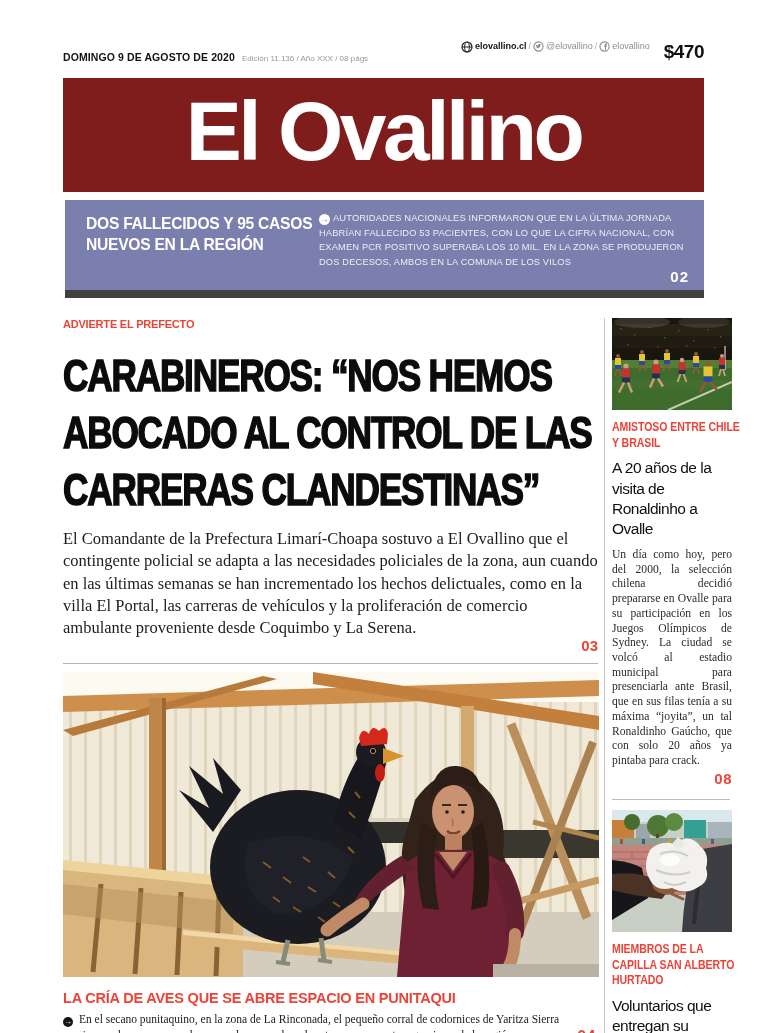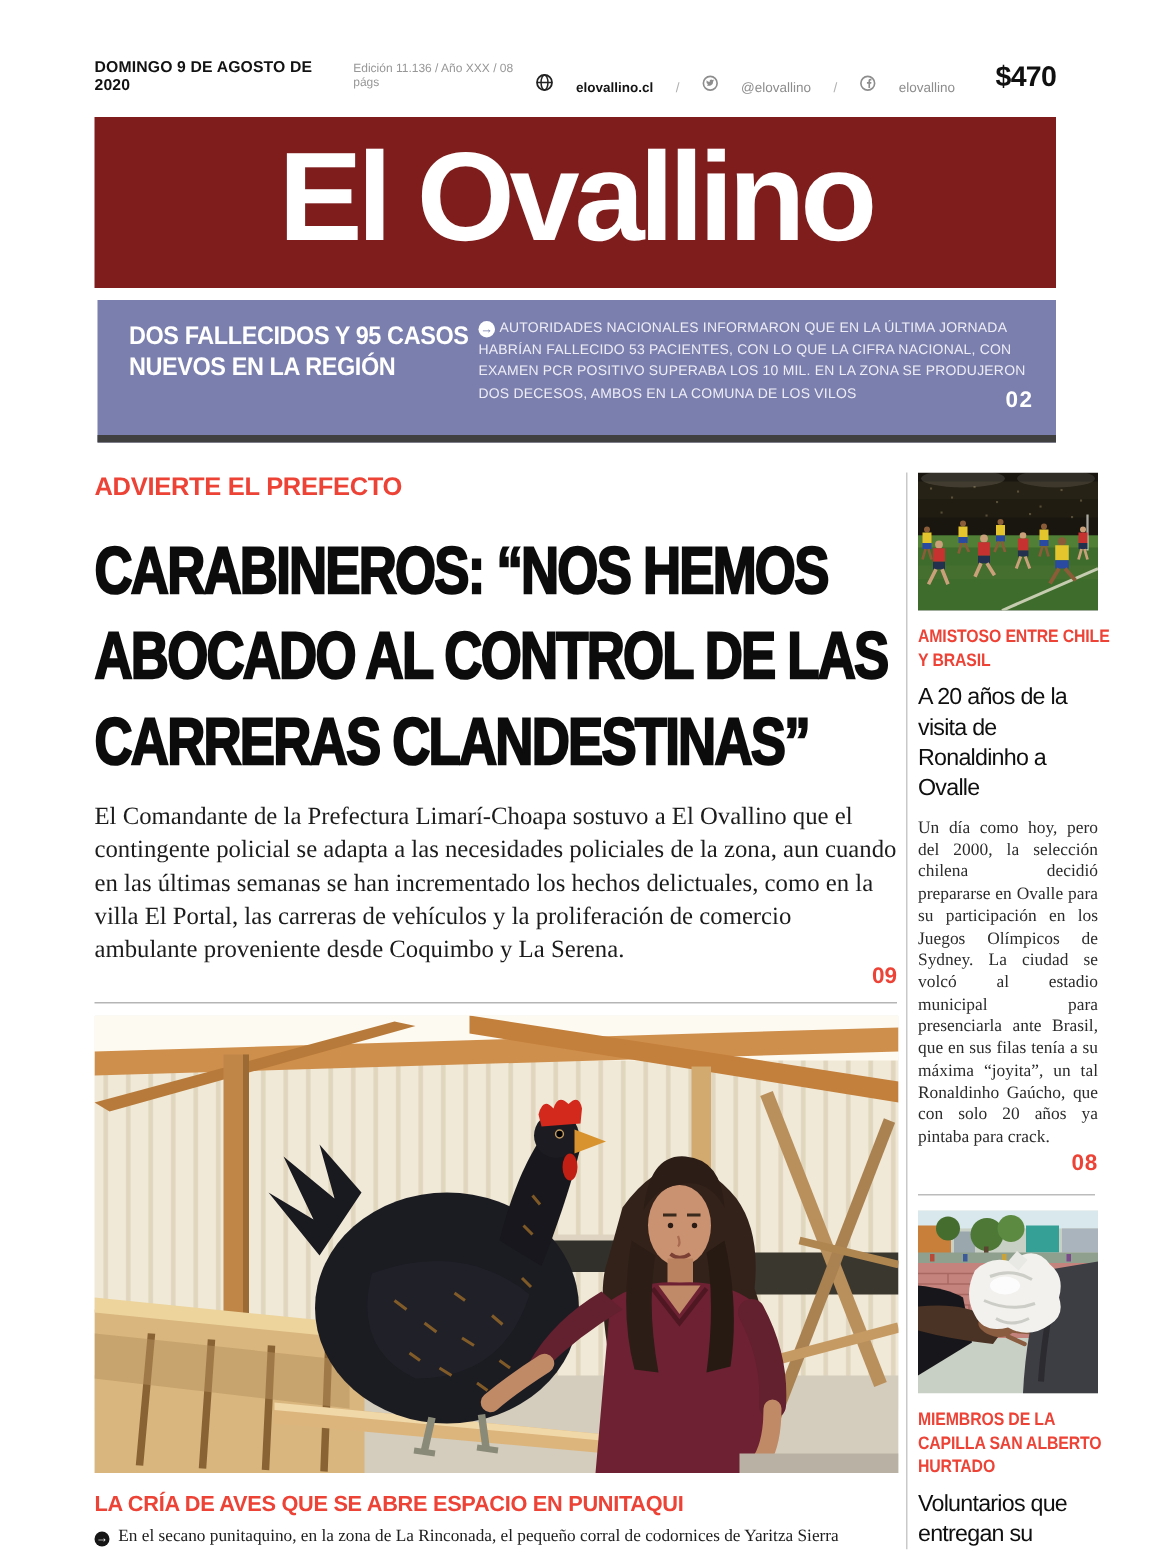--- a/index.html
+++ b/index.html
@@ -8,48 +8,48 @@
     position:relative; width:740px; height:1033px; margin:0 auto;
     background:#fff; font-family:"Liberation Sans", sans-serif;
     padding:46px 50px 0 49px; overflow:hidden;
   }
 
   
   .topbar { display:flex; justify-content:space-between; align-items:flex-end; height:17px; }
   .topbar-left { display:flex; align-items:baseline; gap:7px; }
   .date { font-size:10.5px; font-weight:700; color:#121212; letter-spacing:.1px; }
   .edition { font-size:8px; color:#979797; }
-  .topbar-right { display:flex; align-items:flex-end; gap:15px; font-size:9px; color:#8d8d8d; }
+  .topbar-right { display:flex; align-items:flex-start; gap:2px; font-size:9px; color:#8d8d8d; }
   .site { font-weight:700; color:#141414; }
   .sep { color:#b0b0b0; }
   .price { font-size:19px; font-weight:700; color:#101010; letter-spacing:-.5px; margin-left:12px; }
   .mini-icon { display:inline-block; vertical-align:middle; }
 
   
   .masthead { margin-top:15px; height:114px; background:#7f1d1d; display:flex; align-items:center; justify-content:center; }
   .masthead-title { color:#fff; font-size:84px; font-weight:700; letter-spacing:-3.5px; line-height:1; padding-bottom:8px; }
 
   
-  .band { margin-top:8px; margin-left:2px; background:#7b7fae; border-bottom:5px solid #404040; min-height:74px; display:flex; position:relative; }
+  .band { margin-top:8px; margin-left:2px; background:#7b7fae; border-bottom:8px solid #404040; min-height:74px; display:flex; position:relative; }
   .band-left { width:250px; padding:13px 0 10px 21px; color:#fff; font-weight:700; font-size:17px; line-height:1.25; }
   .band-left .hline { white-space:nowrap; transform:scaleX(.92); transform-origin:0 50%; letter-spacing:-.3px; }
   .band-right { flex:1; padding:11px 14px 20px 4px; font-size:9.3px; line-height:1.58; color:#eeedf6; letter-spacing:.15px; }
-  .band-page { position:absolute; right:15px; bottom:15px; color:#fff; font-weight:700; font-size:15px; letter-spacing:1px; }
+  .band-page { position:absolute; right:15px; bottom:5px; color:#fff; font-weight:700; font-size:15px; letter-spacing:1px; }
   .arrow-badge { display:inline-flex; align-items:center; justify-content:center;
     width:11px; height:11px; border-radius:50%; background:#fff; color:#7b7fae;
     font-size:8.5px; font-weight:700; line-height:1; margin-right:3px; position:relative; top:1px; }
   .arrow-badge.dark { background:#161616; color:#fff; width:10px; height:10px; font-size:8px; }
 
   
   .content { display:flex; margin-top:20px; }
   .main-col { width:542px; padding-right:6px; border-right:1px solid #c9c9c9; }
   .sidebar { width:127px; padding-left:7px; }
 
   .red { color:#ed4337; }
-  .kicker { font-weight:700; font-size:17px; letter-spacing:-.2px; }
+  .kicker { font-weight:700; font-size:11px; letter-spacing:-.2px; }
 
   .headline { margin-top:17px; }
   .headline-line { font-size:44px; font-weight:700; color:#0c0c0c; line-height:1.3;
     white-space:nowrap; letter-spacing:-1.5px; transform:scaleX(.8); transform-origin:0 50%;
     -webkit-text-stroke:1.5px #0c0c0c; }
 
   .lede { font-family:"Liberation Serif", serif; font-size:16.5px; line-height:1.34; color:#1c1c1c; margin-top:10px; }
   .lede-page { text-align:right; font-weight:700; font-size:15px; margin-top:-2px; }
   .main-rule { border:none; border-top:1px solid #b5b5b5; margin:9px 0 8px; }
 
@@ -128,21 +128,21 @@
     <main class="main-col">
       <div class="kicker red">ADVIERTE EL PREFECTO</div>
 
       <h1 class="headline">
         <div class="headline-line">CARABINEROS: “NOS HEMOS</div>
         <div class="headline-line">ABOCADO AL CONTROL DE LAS</div>
         <div class="headline-line">CARRERAS CLANDESTINAS”</div>
       </h1>
 
       <p class="lede">El Comandante de la Prefectura Limarí-Choapa sostuvo a El Ovallino que el contingente policial se adapta a las necesidades policiales de la zona, aun cuando en las últimas semanas se han incrementado los hechos delictuales, como en la villa El Portal, las carreras de vehículos y la proliferación de comercio ambulante proveniente desde Coquimbo y La Serena.</p>
-      <div class="lede-page red">09</div>
+      <div class="lede-page red">03</div>
 
       <hr class="main-rule">
 
       <figure class="main-photo">
         <svg width="536" height="305" viewBox="0 0 536 305">
           <rect width="536" height="305" fill="#ece3cf"></rect>
           <defs>
             <pattern id="corr" width="15" height="10" patternUnits="userSpaceOnUse">
               <rect width="15" height="10" fill="#f0e9d7"></rect>
               <rect x="6" width="3" height="10" fill="#e0d5bd"></rect>

